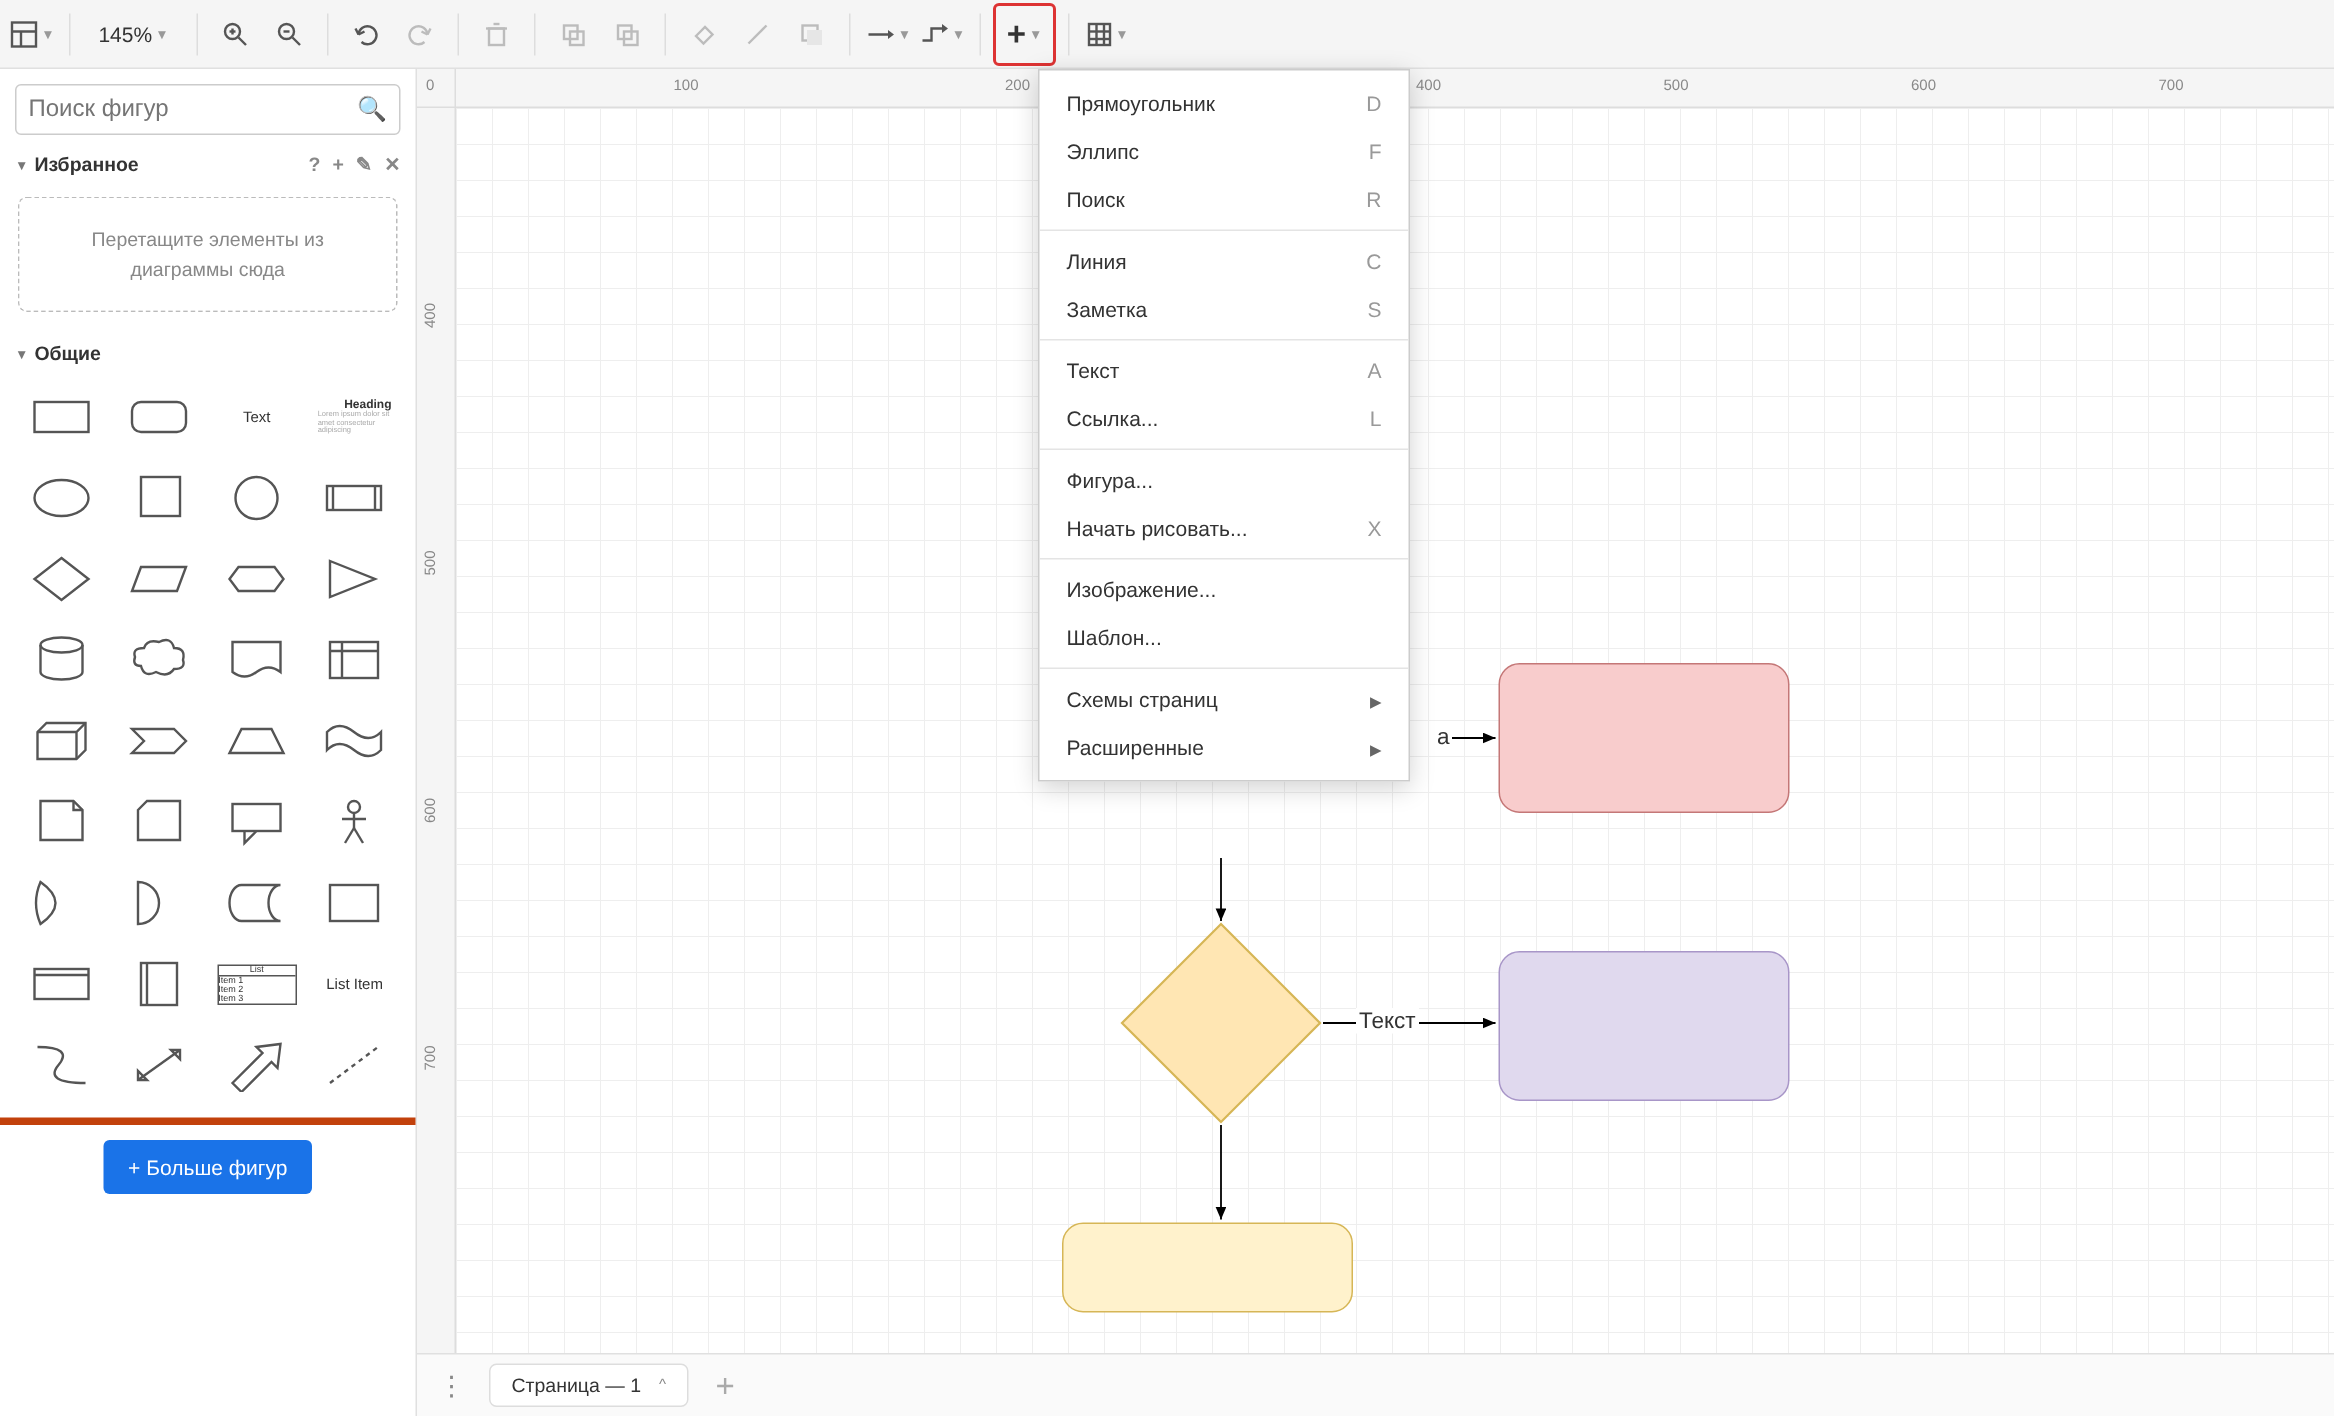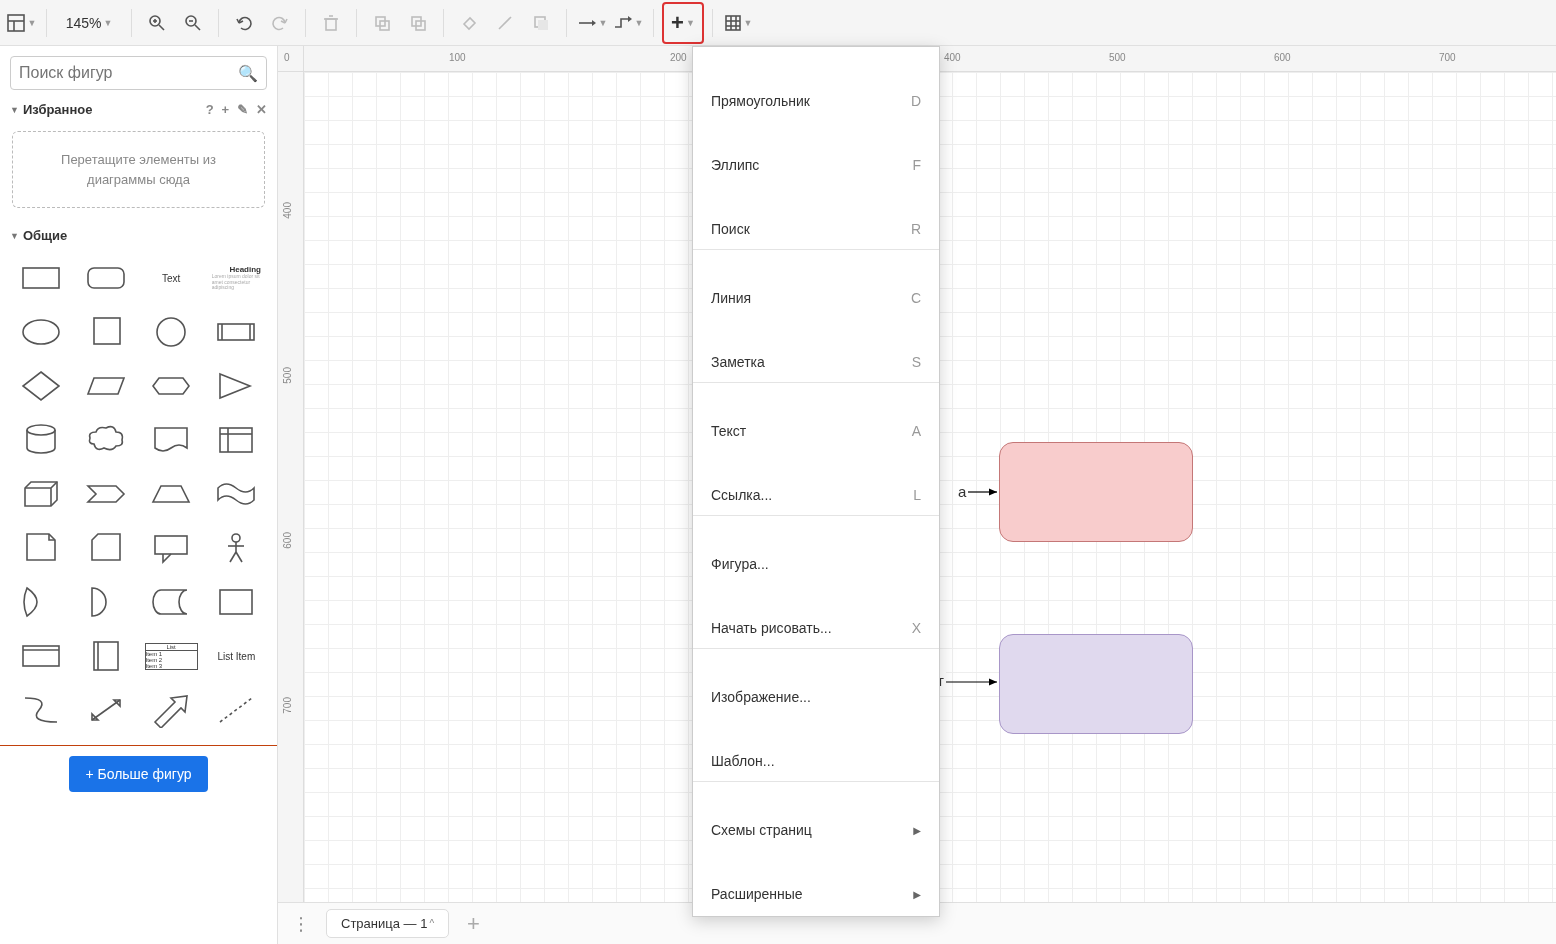--- a/index.html
+++ b/index.html
@@ -22,21 +22,21 @@
 .search-box input { flex: 1; border: none; outline: none; font-size: 16px; }
 .search-box .sicon { color: #888; font-size: 16px; }
 .panel-head { display: flex; align-items: center; padding: 6px 10px; font-weight: bold; }
 .panel-head .tri { font-size: 9px; color: #777; margin-right: 4px; }
 .panel-head .actions { margin-left: auto; display: flex; gap: 8px; color: #888; }
 .drop-hint { margin: 8px 12px 14px; border: 1px dashed #bbb; border-radius: 6px; padding: 18px 14px; text-align: center; color: #888; font-size: 13px; line-height: 1.5; }
 .shape-grid { padding: 6px 12px 12px; display: grid; grid-template-columns: repeat(4, 1fr); gap: 8px 8px; overflow-y: auto; }
 .shape-cell { height: 46px; display: flex; align-items: center; justify-content: center; cursor: pointer; }
 .shape-cell svg { width: 44px; height: 36px; }
 .shape-cell .txt { font-size: 10px; }
-.more-btn-wrap { padding: 10px; border-top: 1px solid #c2410c; text-align: center; }
+.more-btn-wrap { padding: 10px; border-top: 5px solid #c2410c; text-align: center; }
 .more-btn { background: #1a73e8; color: #fff; border: none; border-radius: 4px; padding: 10px 16px; font-size: 14px; cursor: pointer; }
 
 
 .canvas-wrap { position: absolute; top: 46px; left: 278px; right: 0; bottom: 42px; background: #f9f9f9; overflow: hidden; }
 .ruler-h { position: absolute; top: 0; left: 26px; right: 0; height: 26px; background: #f5f5f5; border-bottom: 1px solid #ddd; }
 .ruler-v { position: absolute; top: 26px; left: 0; width: 26px; bottom: 0; background: #f5f5f5; border-right: 1px solid #ddd; }
 .ruler-corner { position: absolute; top: 0; left: 0; width: 26px; height: 26px; background: #f5f5f5; border-right: 1px solid #ddd; border-bottom: 1px solid #ddd; }
 .ruler-tick { position: absolute; font-size: 10px; color: #888; }
 .ruler-h .ruler-tick { top: 6px; }
 .ruler-v .ruler-tick { left: 4px; writing-mode: vertical-rl; transform: rotate(180deg); }
@@ -45,29 +45,29 @@
   background-size: 24px 24px; }
 .diagram { position: absolute; inset: 0; }
 .node { position: absolute; }
 .node.roundrect { border: 1.5px solid; border-radius: 14px; }
 .diamond { position: absolute; }
 .diamond svg { display: block; }
 .edge-label { position: absolute; font-size: 15px; background: #fff; padding: 0 2px; }
 
 
 .dropdown { position: absolute; top: 46px; left: 692px; width: 248px; background: #fff; border: 1px solid #ccc; box-shadow: 0 4px 16px rgba(0,0,0,.18); z-index: 50; padding: 6px 0; }
-.dd-item { display: flex; align-items: center; padding: 8px 18px; cursor: pointer; font-size: 14px; margin-top: 32px; }
+.dd-item { display: flex; align-items: flex-end; padding: 8px 18px; cursor: pointer; font-size: 14px; }
 .dd-item .sc { margin-left: auto; color: #999; }
 .dd-item .sub { margin-left: auto; font-size: 10px; color: #666; }
 .dd-sep { height: 1px; background: #e4e4e4; margin: 4px 0; }
 
 
 .footer { position: absolute; left: 278px; right: 0; bottom: 0; height: 42px; background: #fafafa; border-top: 1px solid #e0e0e0; display: flex; align-items: center; padding: 0 8px; gap: 10px; }
 .dots { color: #888; font-size: 18px; cursor: pointer; padding: 4px 6px; }
-.page-tab { background: #fff; border: 1px solid #ddd; border-radius: 5px; padding: 6px 14px; font-size: 13px; cursor: pointer; display: flex; align-items: center; gap: 2px; }
+.page-tab { background: #fff; border: 1px solid #ddd; border-radius: 5px; padding: 6px 14px; font-size: 13px; cursor: pointer; display: flex; align-items: center; gap: 12px; }
 .add-page { font-size: 22px; color: #aaa; cursor: pointer; padding: 0 8px; }
 
 
 .ico { stroke: #555; stroke-width: 1.6; fill: none; }
 </style>
 </head>
 <body>
 
 <div class="toolbar">
   <div class="tb-btn tb-drop">

